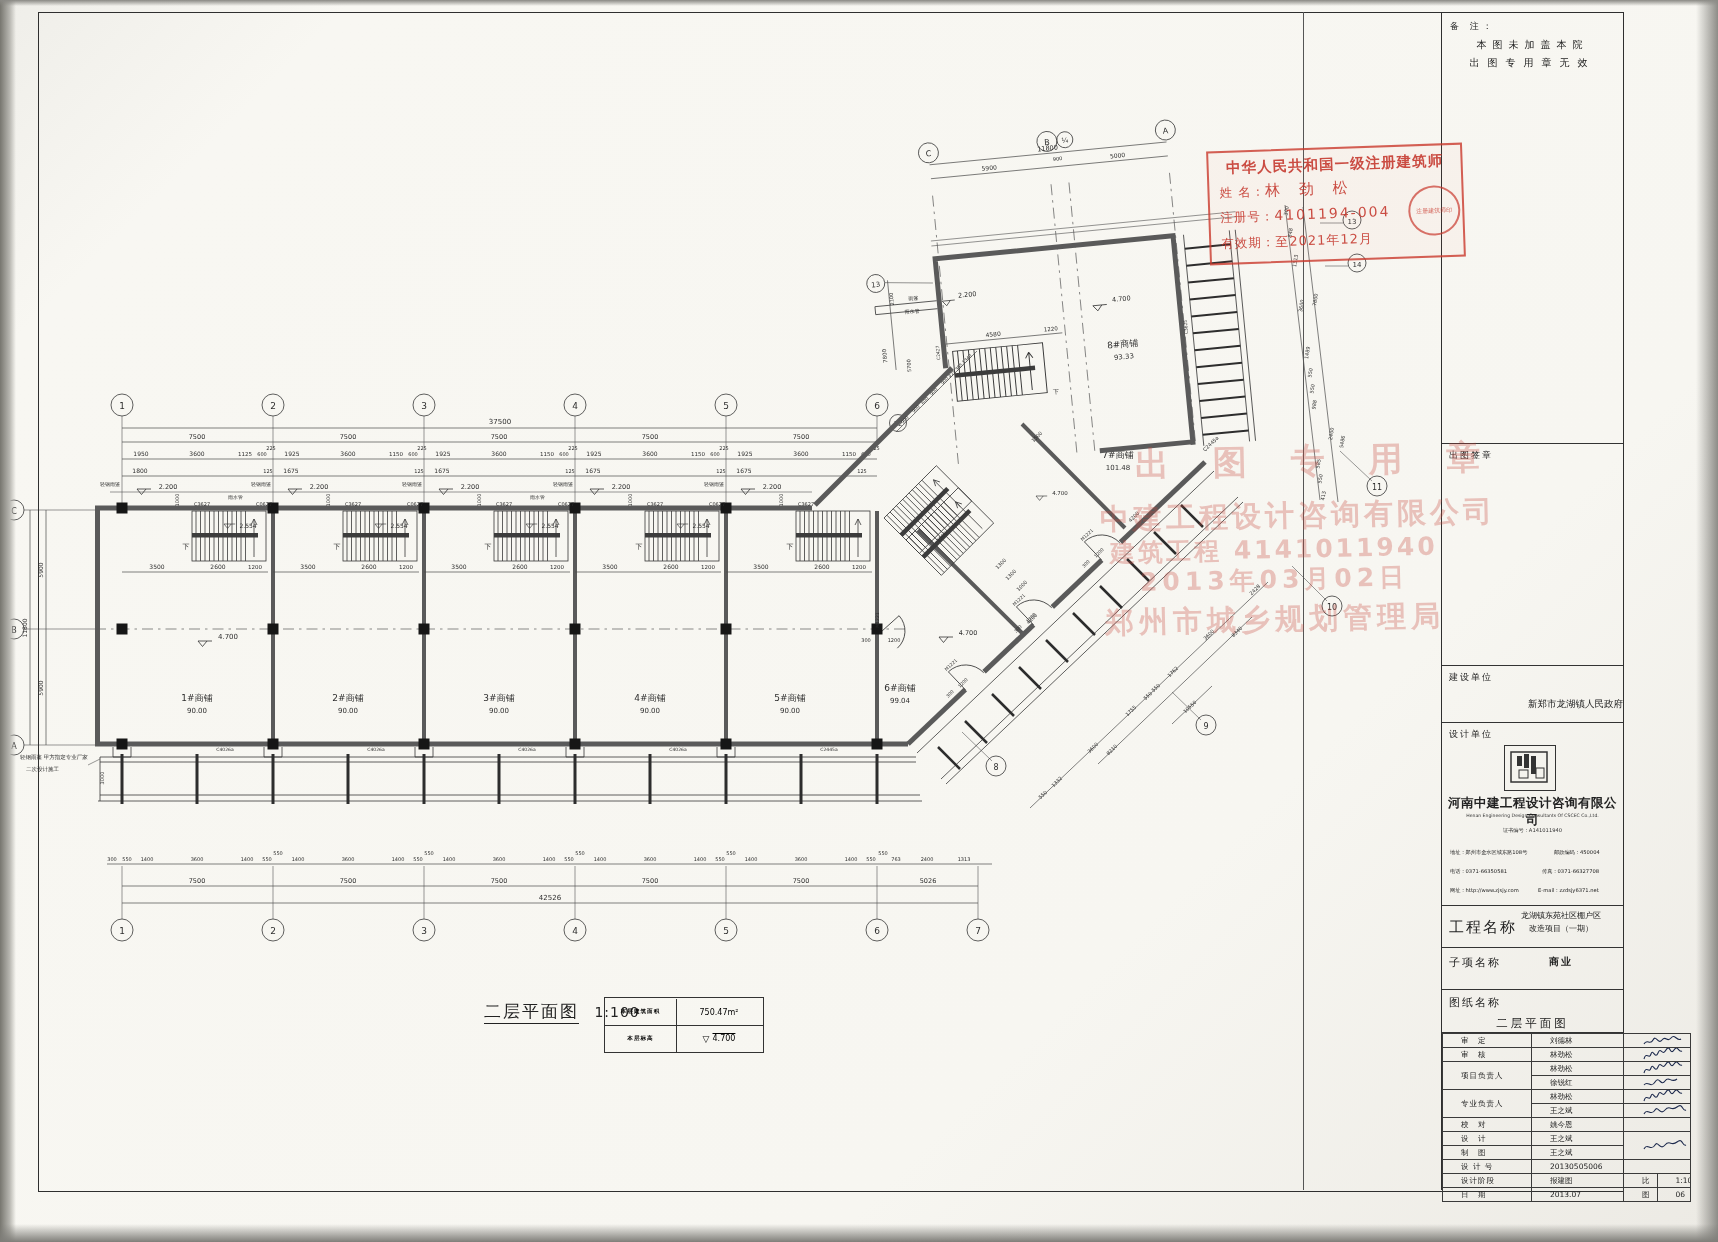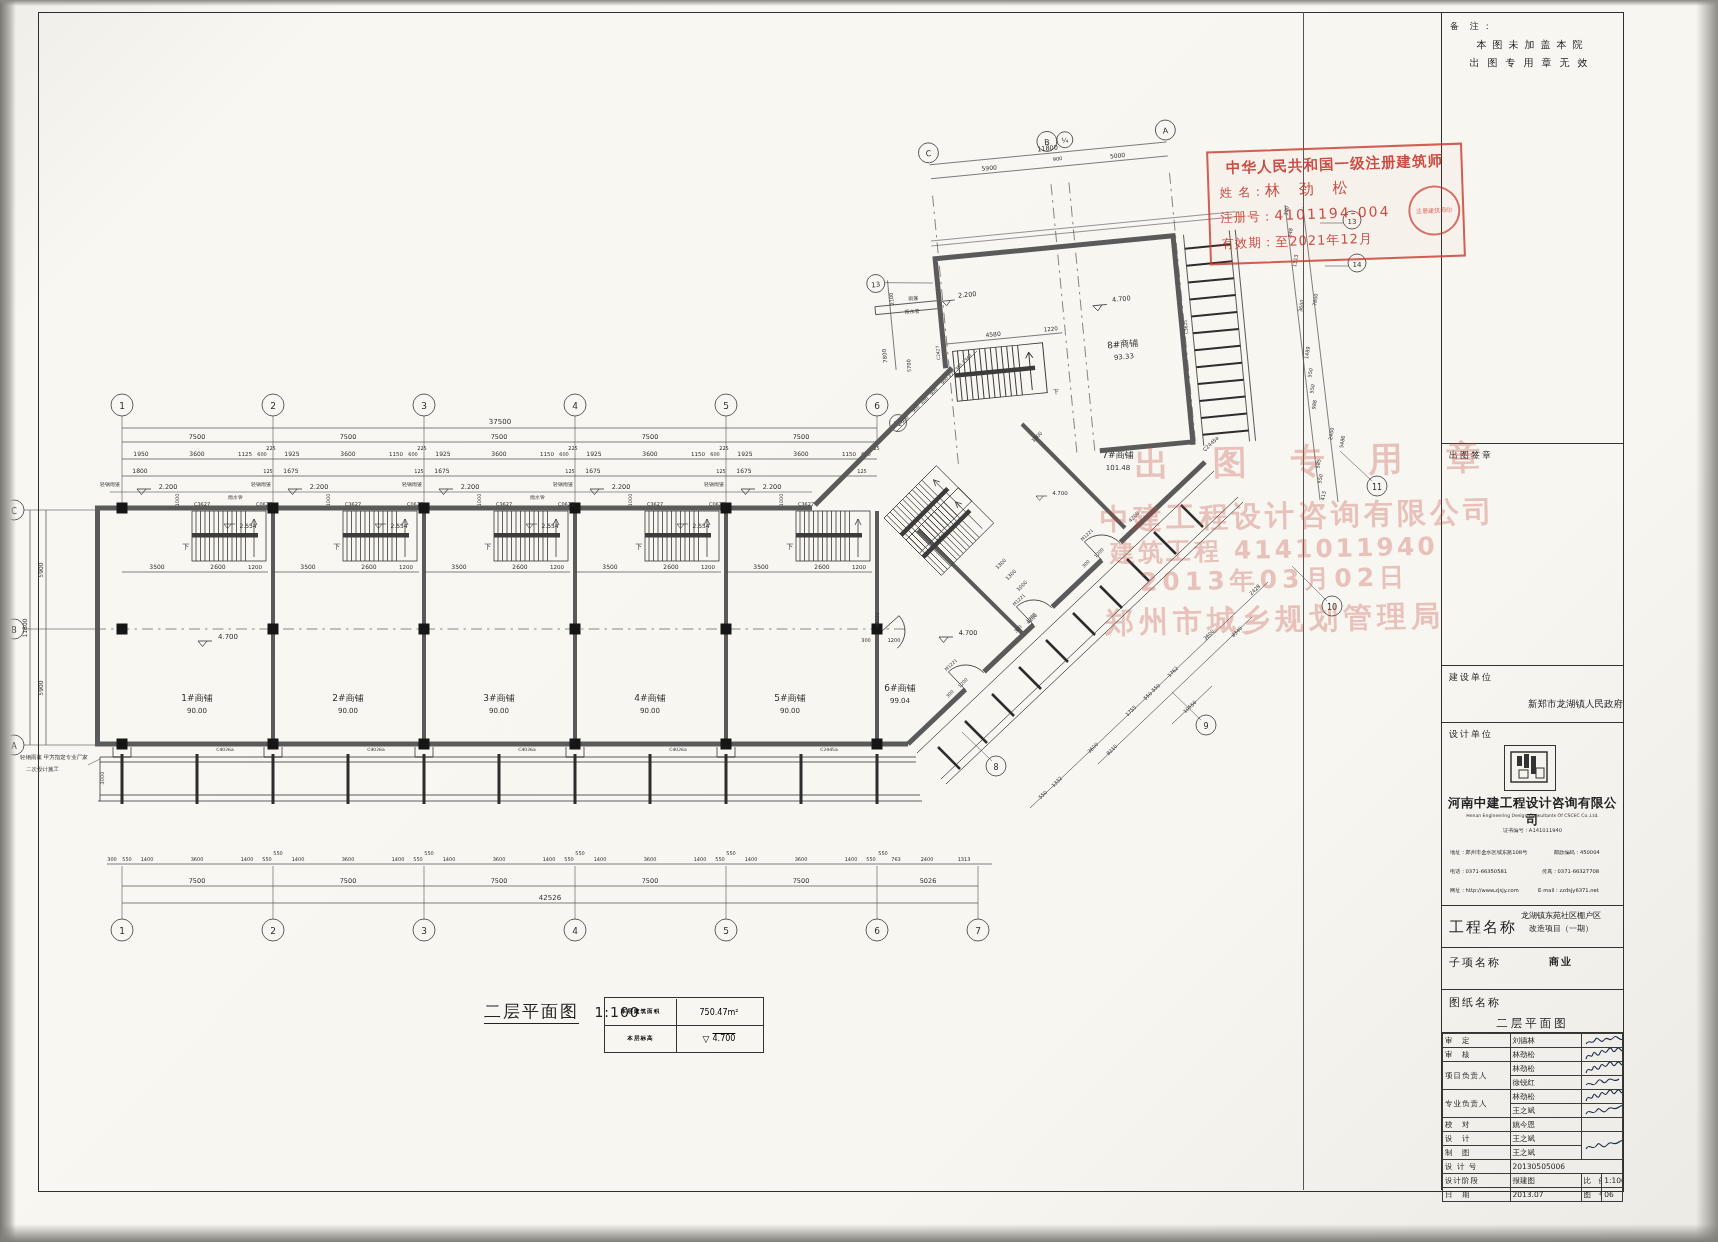--- a/index.html
+++ b/index.html
@@ -35,21 +35,21 @@
   .logo{position:absolute;left:62px;top:22px;width:50px;height:44px;border:1px solid #333;}
   .cname{position:absolute;left:0;top:72px;width:100%;text-align:center;font-size:12.5px;font-weight:bold;letter-spacing:.5px;}
   .cen{position:absolute;left:0;top:90px;width:100%;text-align:center;font-size:4.6px;color:#333;}
   .ccert{position:absolute;left:0;top:104px;width:100%;text-align:center;font-size:5.2px;color:#333;}
   .crow{position:absolute;font-size:5.2px;color:#222;white-space:nowrap;}
   .pj1{position:absolute;left:60px;top:4px;width:118px;text-align:center;font-size:8px;}
   .pj2{position:absolute;left:60px;top:17px;width:118px;text-align:center;font-size:8px;}
   .subv{position:absolute;left:60px;top:7px;width:118px;text-align:center;font-size:10px;font-weight:bold;letter-spacing:2px;}
   .dwg{position:absolute;left:0;top:26px;width:100%;text-align:center;font-size:11.5px;letter-spacing:3px;}
   table.tbt{position:absolute;left:0px;top:0px;width:181px;border-collapse:collapse;table-layout:fixed;}
-  table.tbt td{border:1px solid #3a3a3a;font-size:7.5px;color:#222;height:13px;padding:0 2px;overflow:hidden;white-space:nowrap;}
+  table.tbt td{border:1px solid #3a3a3a;font-size:7.5px;color:#222;height:13px;padding:0 18px;overflow:hidden;white-space:nowrap;}
   table.tbt td.c1{width:52px;letter-spacing:1px;}
   table.tbt td.c2{width:55px;}
   table.tbt td.c3{width:30px;}
   table.tbt td.c4{width:34px;}
   .sig{display:block;width:100%;height:12px;overflow:visible;}
   
   .stampA{position:absolute;left:1208px;top:147px;width:252px;height:110px;border:2.5px solid rgba(201,57,45,.8);transform:rotate(-2deg);color:rgba(196,52,42,.88);background:rgba(255,120,100,.04);}
   .stampA .st{position:absolute;left:0;top:6px;width:100%;text-align:center;font-size:14.5px;font-weight:bold;letter-spacing:1px;}
   .stampA .sr{position:absolute;left:10px;font-size:12.5px;letter-spacing:1px;white-space:nowrap;}
   .seal{position:absolute;right:2px;top:40px;width:48px;height:46px;border:2px solid rgba(201,57,45,.7);border-radius:50%;font-size:6px;color:rgba(201,57,45,.75);display:flex;align-items:center;justify-content:center;text-align:center;}

